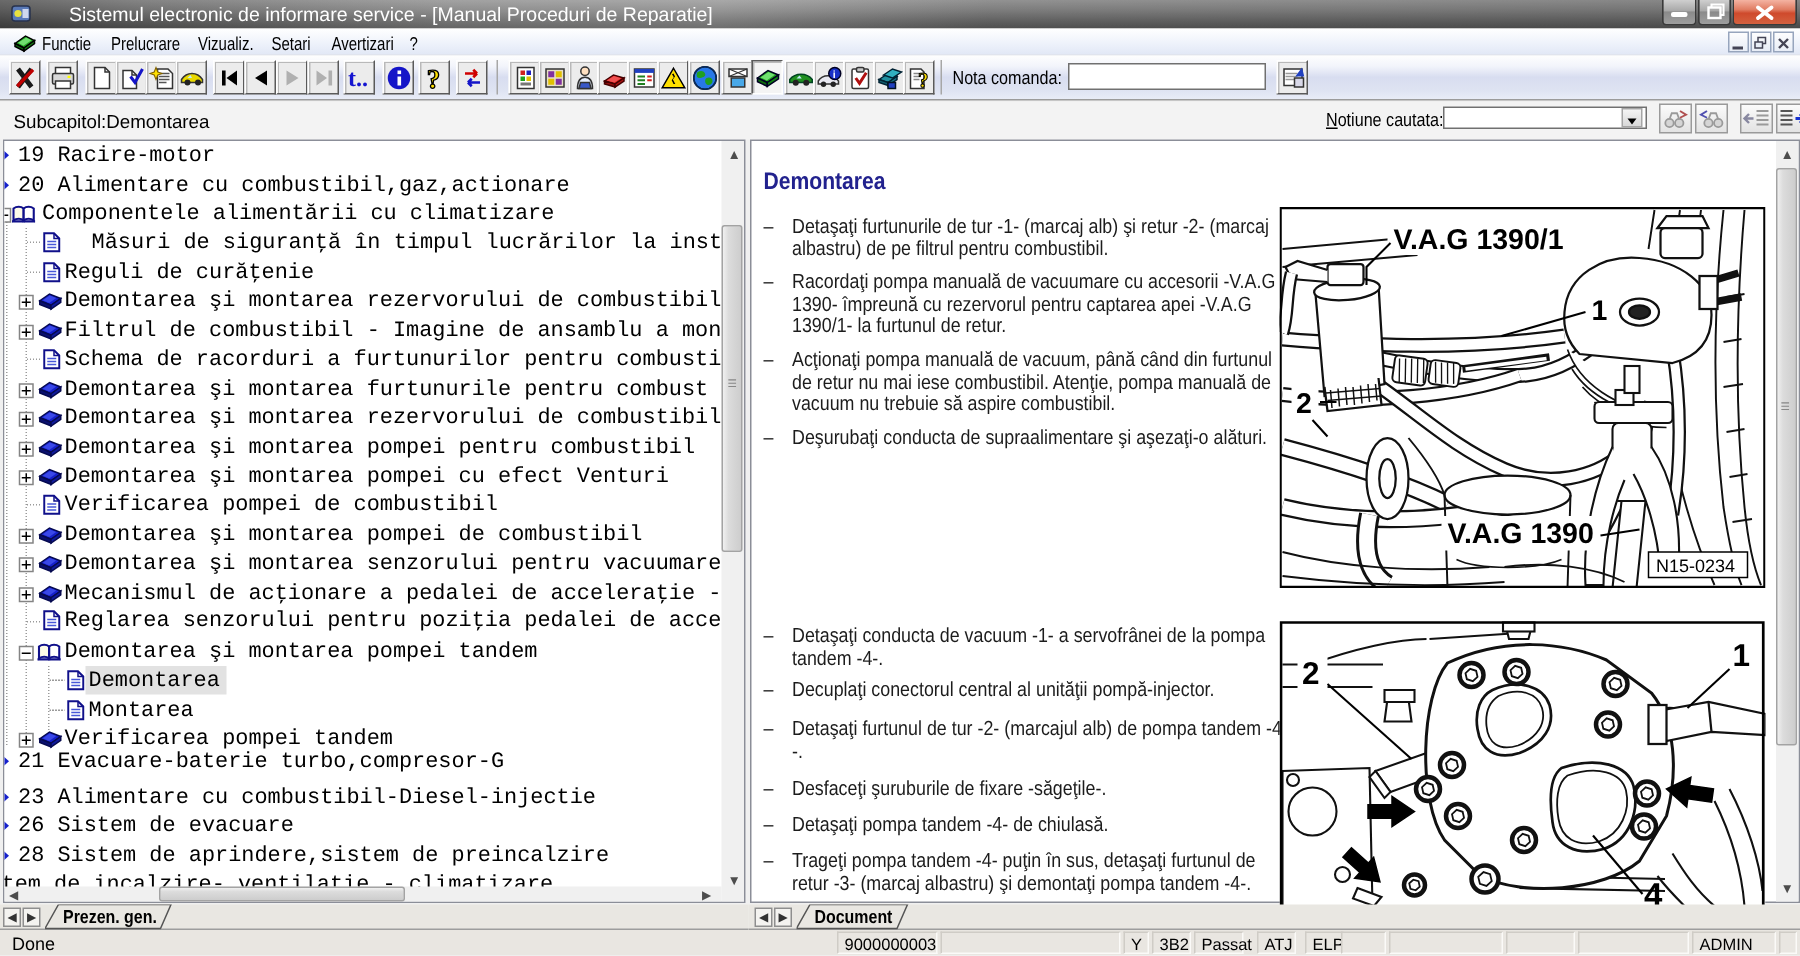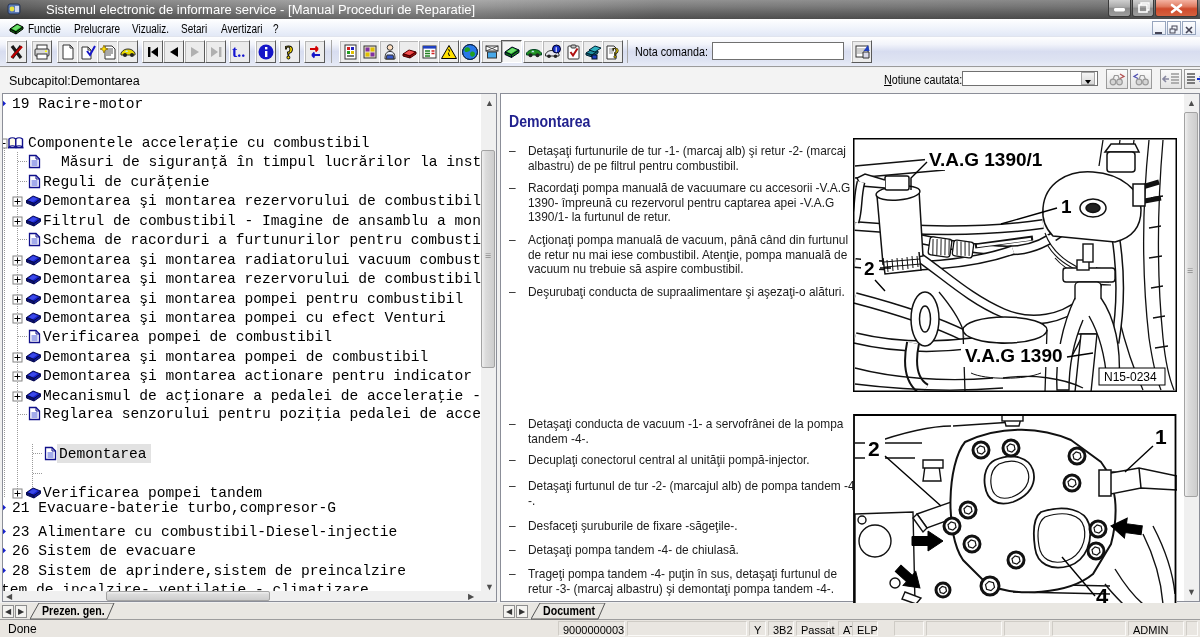--- a/index.html
+++ b/index.html
@@ -358,31 +358,37 @@
       <div style="position:absolute;left:17px;top:242px;width:10px;height:1px;background:repeating-linear-gradient(90deg,#9a9a9a 0 1px,transparent 1px 2px)"></div>
       <div style="position:absolute;left:17px;top:320px;width:10px;height:1px;background:repeating-linear-gradient(90deg,#9a9a9a 0 1px,transparent 1px 2px)"></div>
       <div style="position:absolute;left:32px;top:359px;width:10px;height:1px;background:repeating-linear-gradient(90deg,#9a9a9a 0 1px,transparent 1px 2px)"></div>
       <div style="position:absolute;left:32px;top:379px;width:10px;height:1px;background:repeating-linear-gradient(90deg,#9a9a9a 0 1px,transparent 1px 2px)"></div>
       <div class="trow" style="top:0.0px;width:478px">
         <svg style="position:absolute;left:0;top:3px" width="6" height="13">
           <path d="M0 2 L5 6.5 L0 11 Z" fill="#1520cc"></path>
         </svg>
         <span class="txt" style="left:11px">19 Racire-motor</span>
       </div>
+<div class="trow" style="top:19.5px;width:478px">
+        <svg style="position:absolute;left:0;top:3px" width="6" height="13">
+          <path d="M0 2 L5 6.5 L0 11 Z" fill="#1520cc"></path>
+        </svg>
+        <span class="txt" style="left:11px">20 Alimentare cu combustibil,gaz,actionare</span>
+      </div>
 <div class="trow" style="top:38.9px;width:478px">
         <svg style="position:absolute;left:-4px;top:5px" width="11" height="11">
           <rect x="1" y="1" width="9" height="9" fill="#fff" stroke="#848484"></rect>
           <path d="M2.5 5.5 h6" stroke="#000"></path>
         </svg>
         <svg style="position:absolute;left:6px;top:2px" width="18" height="15">
           <path d="M2 4 C4 2.5 7 2.5 8.7 4 L8.7 12 C7 10.5 4 10.5 2 12 Z" fill="#fdfbe8" stroke="#10108a" stroke-width="1.4"></path>
           <path d="M15.5 4 C13.5 2.5 10.5 2.5 8.8 4 L8.8 12 C10.5 10.5 13.5 10.5 15.5 12 Z" fill="#fff" stroke="#10108a" stroke-width="1.4"></path>
           <path d="M1 12.6 L8.7 12.6 L16.4 12.6" stroke="#10108a" stroke-width="1.6" fill="none"></path>
         </svg>
-        <span class="txt" style="left:27px">Componentele acceleraţie cu combustibil</span>
+        <span class="txt" style="left:27px">Componentele alimentării cu climatizare</span>
       </div>
 <div class="trow" style="top:58.3px;width:478px">
         <svg style="position:absolute;left:27px;top:2px" width="13" height="15">
           <path d="M1.5 1.5 L8 1.5 L11.5 5 L11.5 13.5 L1.5 13.5 Z" fill="#fff" stroke="#10108a" stroke-width="1.3"></path>
           <path d="M8 1.5 L8 5 L11.5 5" fill="none" stroke="#10108a" stroke-width="1"></path>
           <path d="M3.5 7 h6 M3.5 9 h6 M3.5 11 h6" stroke="#4858d8" stroke-width="1.1"></path>
         </svg>
         <span class="txt" style="left:60px">Măsuri de siguranţă în timpul lucrărilor la instal</span>
       </div>
 <div class="trow" style="top:77.8px;width:478px">
@@ -431,21 +437,21 @@
         <svg style="position:absolute;left:11px;top:5px" width="11" height="11">
           <rect x="1" y="1" width="9" height="9" fill="#fff" stroke="#848484"></rect>
           <path d="M2.5 5.5 h6 M5.5 2.5 v6" stroke="#000"></path>
         </svg>
         <svg style="position:absolute;left:24px;top:2px" width="17" height="15">
           <path d="M1.5 7.5 L8 3 L15.5 6 L9 10.5 Z" fill="#1520cc" stroke="#060a50"></path>
           <path d="M1.5 7.5 L1.5 10 L9 13 L9 10.5 Z" fill="#0a1070" stroke="#060a50"></path>
           <path d="M9 10.5 L15.5 6 L15.5 8.5 L9 13 Z" fill="#101a9e" stroke="#060a50"></path>
           <path d="M3.5 7.2 L8.2 4 L12.5 5.7 L7.8 9 Z" fill="#3a48e8"></path>
         </svg>
-        <span class="txt" style="left:42px">Demontarea şi montarea radiatorului vacuum combust</span>
+        <span class="txt" style="left:42px">Demontarea şi montarea furtunurile pentru combust</span>
       </div>
 <div class="trow" style="top:175.0px;width:478px">
         <svg style="position:absolute;left:11px;top:5px" width="11" height="11">
           <rect x="1" y="1" width="9" height="9" fill="#fff" stroke="#848484"></rect>
           <path d="M2.5 5.5 h6 M5.5 2.5 v6" stroke="#000"></path>
         </svg>
         <svg style="position:absolute;left:24px;top:2px" width="17" height="15">
           <path d="M1.5 7.5 L8 3 L15.5 6 L9 10.5 Z" fill="#1520cc" stroke="#060a50"></path>
           <path d="M1.5 7.5 L1.5 10 L9 13 L9 10.5 Z" fill="#0a1070" stroke="#060a50"></path>
           <path d="M9 10.5 L15.5 6 L15.5 8.5 L9 13 Z" fill="#101a9e" stroke="#060a50"></path>
@@ -504,21 +510,21 @@
         <svg style="position:absolute;left:11px;top:5px" width="11" height="11">
           <rect x="1" y="1" width="9" height="9" fill="#fff" stroke="#848484"></rect>
           <path d="M2.5 5.5 h6 M5.5 2.5 v6" stroke="#000"></path>
         </svg>
         <svg style="position:absolute;left:24px;top:2px" width="17" height="15">
           <path d="M1.5 7.5 L8 3 L15.5 6 L9 10.5 Z" fill="#1520cc" stroke="#060a50"></path>
           <path d="M1.5 7.5 L1.5 10 L9 13 L9 10.5 Z" fill="#0a1070" stroke="#060a50"></path>
           <path d="M9 10.5 L15.5 6 L15.5 8.5 L9 13 Z" fill="#101a9e" stroke="#060a50"></path>
           <path d="M3.5 7.2 L8.2 4 L12.5 5.7 L7.8 9 Z" fill="#3a48e8"></path>
         </svg>
-        <span class="txt" style="left:42px">Demontarea şi montarea actionare pentru indicator</span>
+        <span class="txt" style="left:42px">Demontarea şi montarea senzorului pentru vacuumare</span>
       </div>
 <div class="trow" style="top:291.8px;width:478px">
         <svg style="position:absolute;left:11px;top:5px" width="11" height="11">
           <rect x="1" y="1" width="9" height="9" fill="#fff" stroke="#848484"></rect>
           <path d="M2.5 5.5 h6 M5.5 2.5 v6" stroke="#000"></path>
         </svg>
         <svg style="position:absolute;left:24px;top:2px" width="17" height="15">
           <path d="M1.5 7.5 L8 3 L15.5 6 L9 10.5 Z" fill="#1520cc" stroke="#060a50"></path>
           <path d="M1.5 7.5 L1.5 10 L9 13 L9 10.5 Z" fill="#0a1070" stroke="#060a50"></path>
           <path d="M9 10.5 L15.5 6 L15.5 8.5 L9 13 Z" fill="#101a9e" stroke="#060a50"></path>
@@ -526,29 +532,49 @@
         </svg>
         <span class="txt" style="left:42px">Mecanismul de acţionare a pedalei de acceleraţie -</span>
       </div>
 <div class="trow" style="top:310px;width:478px">
         <svg style="position:absolute;left:27px;top:2px" width="13" height="15">
           <path d="M1.5 1.5 L8 1.5 L11.5 5 L11.5 13.5 L1.5 13.5 Z" fill="#fff" stroke="#10108a" stroke-width="1.3"></path>
           <path d="M8 1.5 L8 5 L11.5 5" fill="none" stroke="#10108a" stroke-width="1"></path>
           <path d="M3.5 7 h6 M3.5 9 h6 M3.5 11 h6" stroke="#4858d8" stroke-width="1.1"></path>
         </svg>
         <span class="txt" style="left:42px">Reglarea senzorului pentru poziţia pedalei de acce</span>
+      </div>
+<div class="trow" style="top:330.6px;width:478px">
+        <svg style="position:absolute;left:11px;top:5px" width="11" height="11">
+          <rect x="1" y="1" width="9" height="9" fill="#fff" stroke="#848484"></rect>
+          <path d="M2.5 5.5 h6" stroke="#000"></path>
+        </svg>
+        <svg style="position:absolute;left:23px;top:2px" width="18" height="15">
+          <path d="M2 4 C4 2.5 7 2.5 8.7 4 L8.7 12 C7 10.5 4 10.5 2 12 Z" fill="#fdfbe8" stroke="#10108a" stroke-width="1.4"></path>
+          <path d="M15.5 4 C13.5 2.5 10.5 2.5 8.8 4 L8.8 12 C10.5 10.5 13.5 10.5 15.5 12 Z" fill="#fff" stroke="#10108a" stroke-width="1.4"></path>
+          <path d="M1 12.6 L8.7 12.6 L16.4 12.6" stroke="#10108a" stroke-width="1.6" fill="none"></path>
+        </svg>
+        <span class="txt" style="left:42px">Demontarea şi montarea pompei tandem</span>
       </div>
 <div class="trow" style="top:350.1px;width:478px">
         <div style="position:absolute;left:56px;top:0px;width:94px;height:19px;background:#e2e2e2"></div>
         <svg style="position:absolute;left:43px;top:2px" width="13" height="15">
           <path d="M1.5 1.5 L8 1.5 L11.5 5 L11.5 13.5 L1.5 13.5 Z" fill="#fff" stroke="#10108a" stroke-width="1.3"></path>
           <path d="M8 1.5 L8 5 L11.5 5" fill="none" stroke="#10108a" stroke-width="1"></path>
           <path d="M3.5 7 h6 M3.5 9 h6 M3.5 11 h6" stroke="#4858d8" stroke-width="1.1"></path>
         </svg>
         <span class="txt" style="left:58px">Demontarea</span>
+      </div>
+<div class="trow" style="top:369.6px;width:478px">
+        <svg style="position:absolute;left:43px;top:2px" width="13" height="15">
+          <path d="M1.5 1.5 L8 1.5 L11.5 5 L11.5 13.5 L1.5 13.5 Z" fill="#fff" stroke="#10108a" stroke-width="1.3"></path>
+          <path d="M8 1.5 L8 5 L11.5 5" fill="none" stroke="#10108a" stroke-width="1"></path>
+          <path d="M3.5 7 h6 M3.5 9 h6 M3.5 11 h6" stroke="#4858d8" stroke-width="1.1"></path>
+        </svg>
+        <span class="txt" style="left:58px">Montarea</span>
       </div>
 <div class="trow" style="top:389.0px;width:478px">
         <svg style="position:absolute;left:11px;top:5px" width="11" height="11">
           <rect x="1" y="1" width="9" height="9" fill="#fff" stroke="#848484"></rect>
           <path d="M2.5 5.5 h6 M5.5 2.5 v6" stroke="#000"></path>
         </svg>
         <svg style="position:absolute;left:24px;top:2px" width="17" height="15">
           <path d="M1.5 7.5 L8 3 L15.5 6 L9 10.5 Z" fill="#1520cc" stroke="#060a50"></path>
           <path d="M1.5 7.5 L1.5 10 L9 13 L9 10.5 Z" fill="#0a1070" stroke="#060a50"></path>
           <path d="M9 10.5 L15.5 6 L15.5 8.5 L9 13 Z" fill="#101a9e" stroke="#060a50"></path>
@@ -826,19 +852,19 @@
 <div class="abs tabname" style="left:543px">Document</div>
 
 <div class="abs" id="statusbar"></div>
 <div class="abs" style="left:8px;top:622px;font-size:12px">Done</div>
 <div class="scell" style="left:558px;width:67px">9000000003</div>
 <div class="scell" style="left:627px;width:120px"></div>
 <div class="scell" style="left:749px;width:17px">Y</div>
 <div class="scell" style="left:768px;width:26px">3B2</div>
 <div class="scell" style="left:796px;width:33px">Passat</div>
 <div class="scell" style="left:838px;width:26px">ATJ</div>
-<div class="scell" style="left:852px;width:26px">ELP</div>
+<div class="scell" style="left:870px;width:26px">ELP</div>
 <div class="scell" style="left:894px;width:30px"></div>
 <div class="scell" style="left:926px;width:76px"></div>
 <div class="scell" style="left:1004px;width:46px"></div>
 <div class="scell" style="left:1052px;width:74px"></div>
 <div class="scell" style="left:1128px;width:56px">ADMIN</div>
 <div class="scell" style="left:1186px;width:12px"></div>
 
 </body></html>

